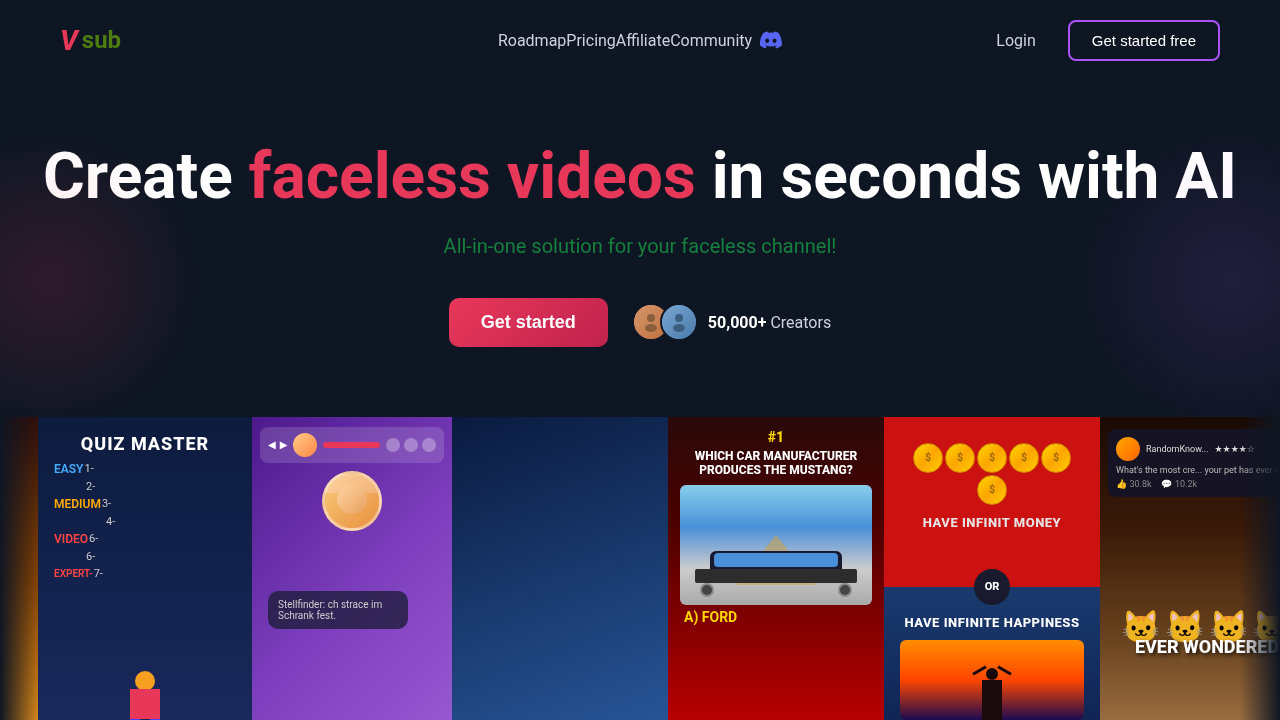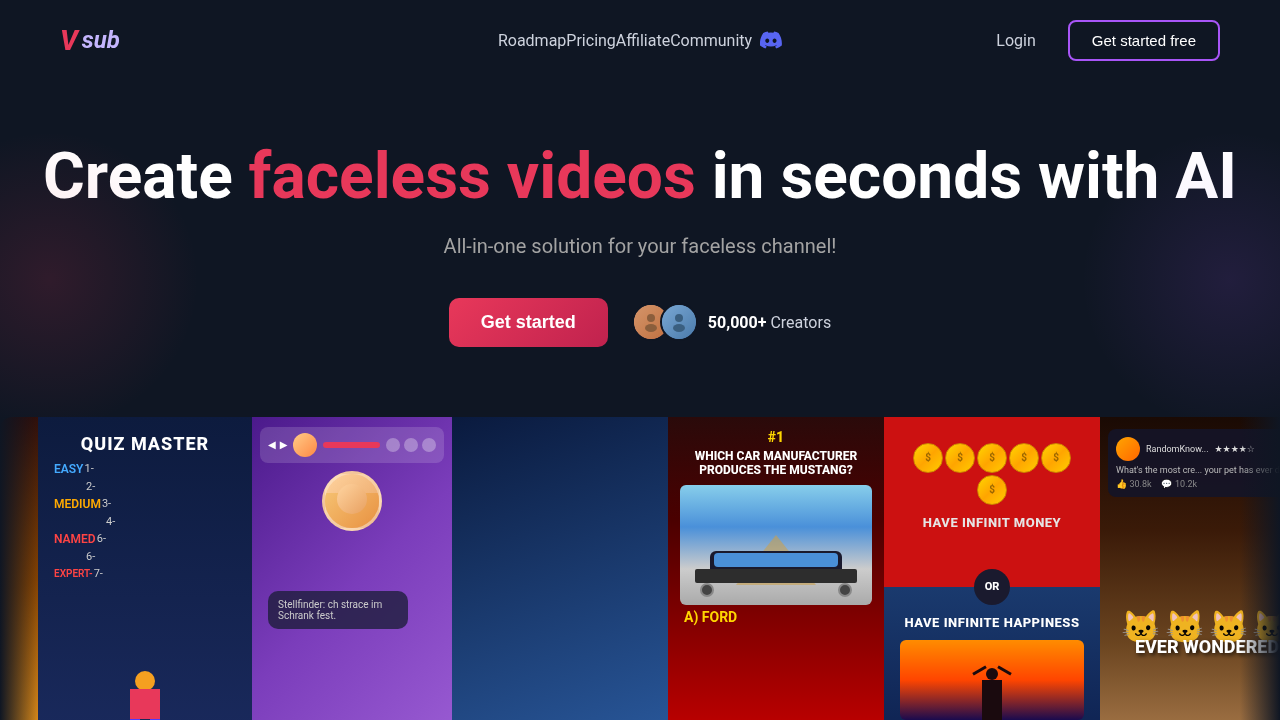--- a/index.html
+++ b/index.html
@@ -39,24 +39,23 @@
     }
 
     .logo-v {
       color: #e8385a;
       font-size: 28px;
       font-weight: 800;
       font-style: italic;
     }
 
     .logo-sub {
-      color: #c4b5fd;
+      color: #4d7c0f;
       font-size: 24px;
       font-weight: 700;
-      font-style: italic;
     }
 
     .nav-links {
       display: flex;
       align-items: center;
       list-style: none;
       position: absolute;
       left: 50%;
       transform: translateX(-50%);
     }
@@ -118,21 +117,21 @@
       margin-bottom: 20px;
       color: #ffffff;
     }
 
     .hero-title .highlight {
       color: #e8385a;
     }
 
     .hero-subtitle {
       font-size: 20px;
-      color: #a3a3a3;
+      color: #15803d;
       margin-bottom: 40px;
       font-weight: 400;
     }
 
     .hero-cta {
       display: flex;
       align-items: center;
       justify-content: center;
       gap: 24px;
     }
@@ -677,21 +676,21 @@
                 <span style="color:#ccc;font-size:11px;margin-left:32px">2-</span>
               </div>
               <div class="quiz-level">
                 <span class="quiz-difficulty" style="color:#fa0;">MEDIUM</span>
                 <span style="color:#ccc;font-size:11px">3-</span>
               </div>
               <div class="quiz-level">
                 <span style="color:#ccc;font-size:11px;margin-left:52px">4-</span>
               </div>
               <div class="quiz-level">
-                <span class="quiz-difficulty" style="color:#f44;">NAMED</span>
+                <span class="quiz-difficulty" style="color:#f44;">VIDEO</span>
                 <span style="color:#ccc;font-size:11px">6-</span>
               </div>
               <div class="quiz-level">
                 <span style="color:#ccc;font-size:11px;margin-left:32px">6-</span>
               </div>
               <div class="quiz-level">
                 <span class="quiz-difficulty" style="color:#f44;font-size:10px">EXPERT-</span>
                 <span style="color:#ccc;font-size:11px">7-</span>
               </div>
             </div>

